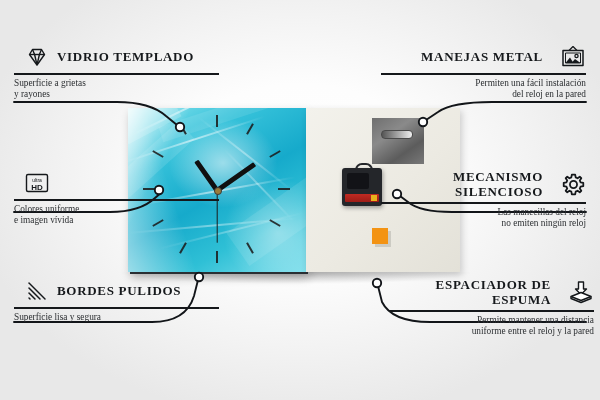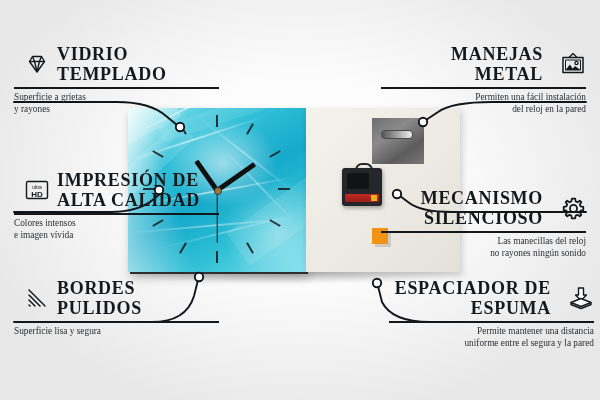--- a/index.html
+++ b/index.html
@@ -181,21 +181,21 @@
     width: 26px;
     height: 26px;
     display: flex;
     align-items: center;
     justify-content: center;
     color: #15181b;
     margin-left: 10px;
   }
   .feat-title {
     font-family: "Liberation Serif", serif;
-    font-size: 18px;
+    font-size: 13px;
     font-weight: bold;
     letter-spacing: 0.7px;
     line-height: 1.12;
     color: #16191c;
     text-transform: uppercase;
   }
   .feat-rule {
     height: 1.6px;
     background: #15181b;
     width: 100%;
@@ -207,21 +207,21 @@
     line-height: 1.25;
     color: #2b2e31;
     white-space: pre-line;
   }
 
   
   #feature-tempered-glass { left: 14px;  top: 44px;  }
   #feature-hd-print       { left: 14px;  top: 170px; }
   #feature-polished-edges { left: 14px;  top: 278px; }
   #feature-metal-handles  { right: 14px; top: 44px;  }
-  #feature-silent-mech    { right: 14px; top: 188px; }
+  #feature-silent-mech    { right: 14px; top: 170px; }
   #feature-foam-spacer    { right: 6px; top: 278px; }
 
   #leader-layer {
     position: absolute;
     left: 0; top: 0;
     width: 600px; height: 400px;
     pointer-events: none;
   }
 </style>
 </head>
@@ -325,25 +325,23 @@
 
   <div class="feature left" id="feature-hd-print">
     <div class="feat-head">
       <span class="feat-icon">
         <svg width="26" height="24" viewBox="0 0 26 24" fill="none">
           <rect x="2.5" y="3.5" width="21" height="17" rx="1.5" stroke="#15181b" stroke-width="1.4"></rect>
           <text x="13" y="11" font-family="Liberation Sans, sans-serif" font-size="5" fill="#15181b" text-anchor="middle">ultra</text>
           <text x="13" y="18.5" font-family="Liberation Sans, sans-serif" font-size="8" font-weight="bold" fill="#15181b" text-anchor="middle">HD</text>
         </svg>
       </span>
-      <span class="feat-title">IMPRESIÓN DE
-ALTA CALIDAD</span>
-    </div>
-    <div class="feat-rule"></div>
-    <div class="feat-desc">Colores intensos
+    </div>
+    <div class="feat-rule"></div>
+    <div class="feat-desc">Colores uniforme
 e imagen vívida</div>
   </div>
 
   <div class="feature right" id="feature-metal-handles">
     <div class="feat-head">
       <span class="feat-icon">
         <svg width="26" height="24" viewBox="0 0 26 24" fill="none" stroke="#15181b" stroke-width="1.3" stroke-linejoin="round">
           <path d="M13 1.5 L9 5.5 M13 1.5 L17 5.5"></path>
           <rect x="3" y="5.5" width="20" height="15" stroke-width="1.5"></rect>
           <rect x="5.5" y="8" width="15" height="10" stroke-width="1"></rect>
@@ -383,33 +381,33 @@
         <svg width="25" height="25" viewBox="0 0 24 24" fill="none" stroke="#15181b" stroke-width="1.7" stroke-linejoin="round">
           <path d="M12 2.6 L13.6 2.6 L14.1 5.2 L15.9 6.0 L18.0 4.5 L19.5 6.0 L18.0 8.1 L18.8 9.9 L21.4 10.4 L21.4 13.6 L18.8 14.1 L18.0 15.9 L19.5 18.0 L18.0 19.5 L15.9 18.0 L14.1 18.8 L13.6 21.4 L10.4 21.4 L9.9 18.8 L8.1 18.0 L6.0 19.5 L4.5 18.0 L6.0 15.9 L5.2 14.1 L2.6 13.6 L2.6 10.4 L5.2 9.9 L6.0 8.1 L4.5 6.0 L6.0 4.5 L8.1 6.0 L9.9 5.2 L10.4 2.6 Z"></path>
           <circle cx="12" cy="12" r="3.4"></circle>
         </svg>
       </span>
       <span class="feat-title">MECANISMO
 SILENCIOSO</span>
     </div>
     <div class="feat-rule"></div>
     <div class="feat-desc">Las manecillas del reloj
-no rayones ningún sonido</div>
+no emiten ningún reloj</div>
   </div>
 
   <div class="feature right" id="feature-foam-spacer">
     <div class="feat-head">
       <span class="feat-icon">
         <svg width="26" height="25" viewBox="0 0 26 25" fill="none" stroke="#15181b" stroke-width="1.4" stroke-linejoin="round">
           <path d="M10.5 2 L15.5 2 L15.5 9 L18.5 9 L13 14.5 L7.5 9 L10.5 9 Z" fill="#ffffff"></path>
           <path d="M13 12.5 L23 16.5 L13 20.5 L3 16.5 Z" fill="#ffffff"></path>
           <path d="M3 16.5 L3 18.5 L13 22.5 L23 18.5 L23 16.5"></path>
         </svg>
       </span>
       <span class="feat-title">ESPACIADOR
 DE ESPUMA</span>
     </div>
     <div class="feat-rule"></div>
     <div class="feat-desc">Permite mantener una distancia
-uniforme entre el segura y la pared</div>
+uniforme entre el reloj y la pared</div>
   </div>
 
 </div>
 
 </body></html>

